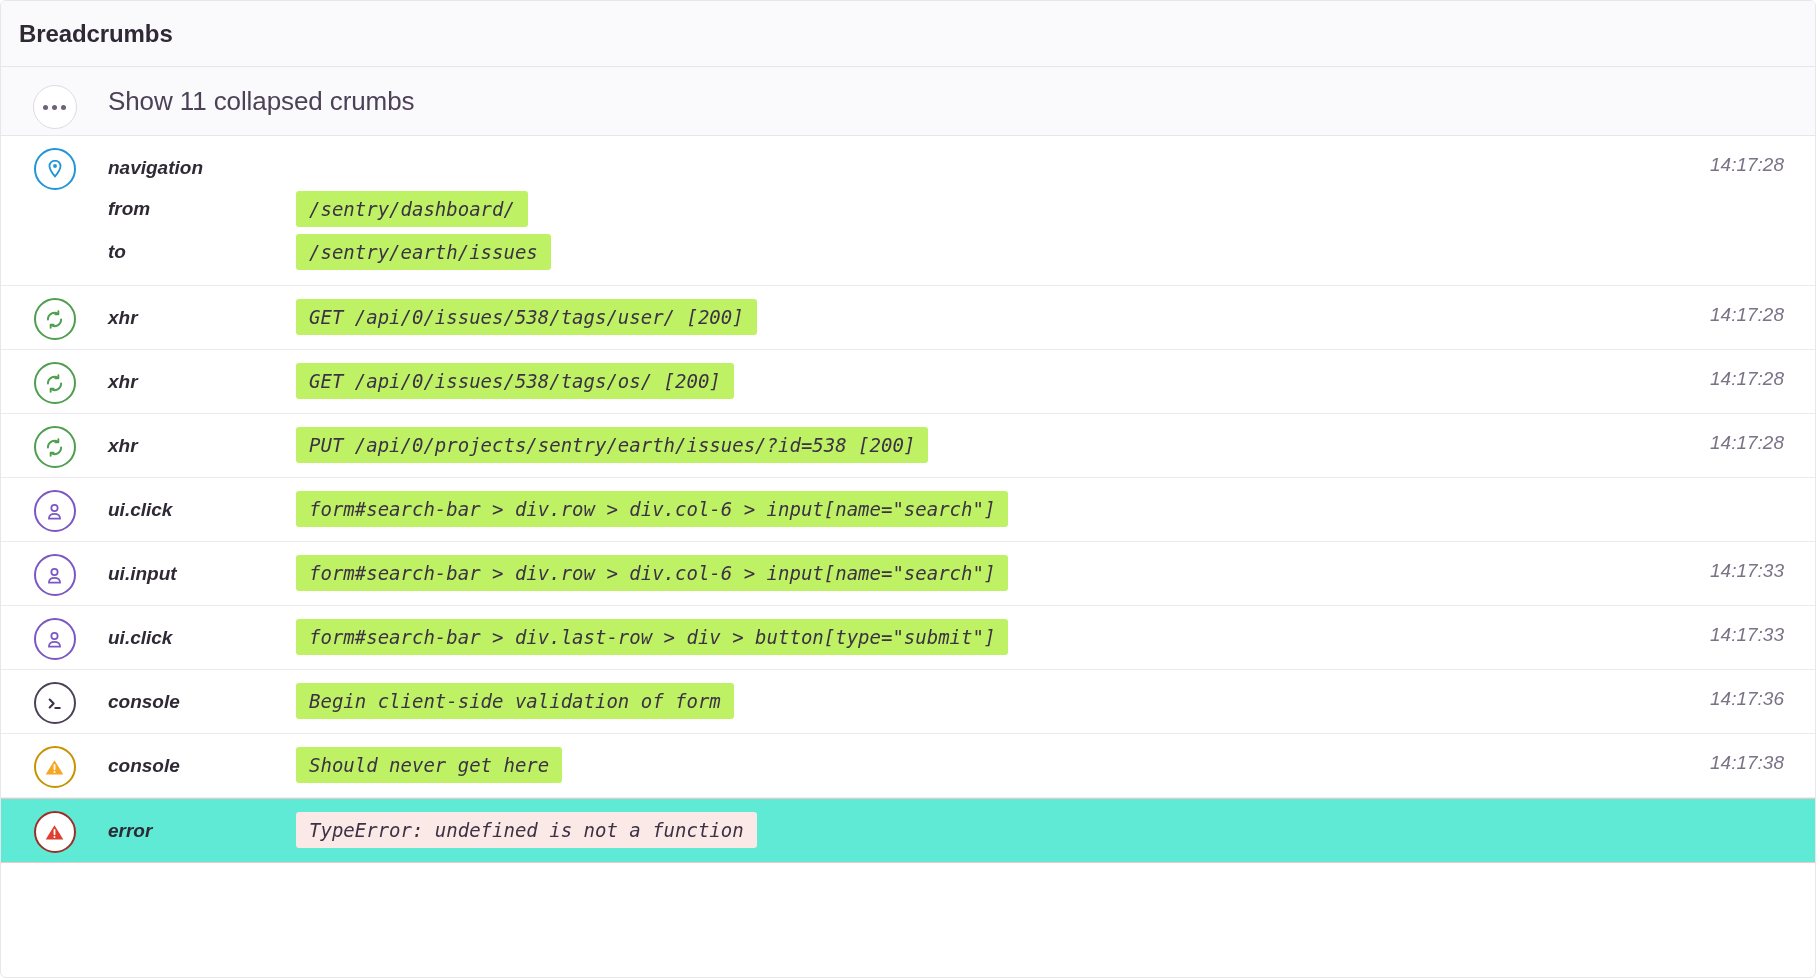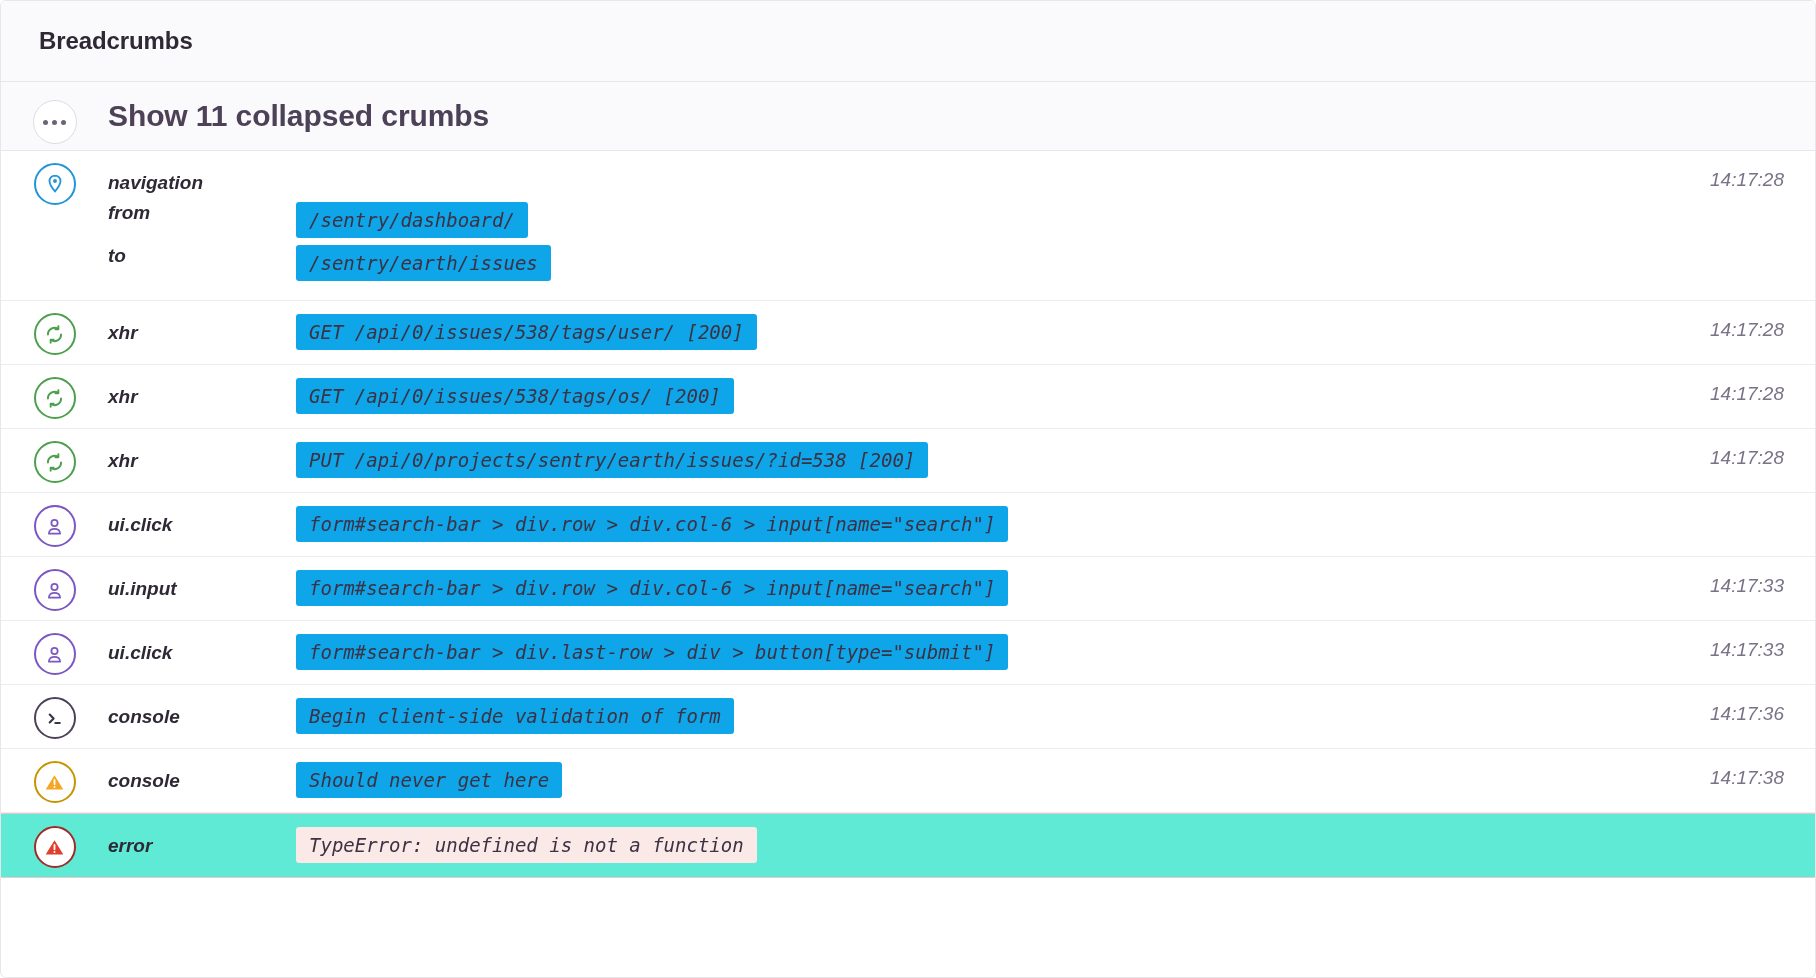--- a/index.html
+++ b/index.html
@@ -17,26 +17,26 @@
     height: 978px;
     background: #ffffff;
     border: 1px solid #e7e6ea;
     border-radius: 6px;
     overflow: hidden;
     position: relative;
   }
 
   
   .panel-header {
-    height: 81px;
+    height: 66px;
     background: #faf9fb;
     border-bottom: 1px solid #e7e6ea;
     display: flex;
     align-items: center;
-    padding: 0 38px;
+    padding: 0 18px;
   }
   .panel-title {
     font-size: 24px;
     font-weight: bold;
     color: #2f2936;
     letter-spacing: -0.1px;
   }
 
   
   .collapsed-row {
@@ -51,24 +51,23 @@
   .collapsed-row .icon-col {
     width: 107px;
     display: flex;
     justify-content: center;
     align-items: center;
     flex: none;
     position: relative;
     z-index: 2;
   }
   .collapsed-label {
-    font-size: 30px;
+    font-size: 26px;
     color: #4d4158;
     letter-spacing: -0.1px;
-    font-weight: bold;
   }
 
   .dots-circle {
     width: 44px;
     height: 44px;
     border-radius: 50%;
     border: 1px solid #dedbe2;
     background: #ffffff;
     display: flex;
     align-items: center;
@@ -158,36 +157,36 @@
   }
 
   .main-line {
     display: flex;
     align-items: center;
     min-height: 40px;
   }
 
   .kv-line {
     display: flex;
-    align-items: flex-start;
+    align-items: center;
     min-height: 43px;
   }
   .kv-key {
     font-size: 19px;
     font-weight: bold;
     color: #2f2936;
     width: 188px;
     flex: none;
   }
 
   code.chip {
     font-family: "DejaVu Sans Mono", monospace;
     font-size: 19px;
     color: #3c3244;
-    background: #0ea5e9;
+    background: #bef264;
     border-radius: 3px;
     padding: 6px 13px;
     white-space: pre;
     display: inline-block;
     line-height: 24px;
   }
   code.chip.err {
     background: #fbe9e7;
     color: #3c3244;
   }

